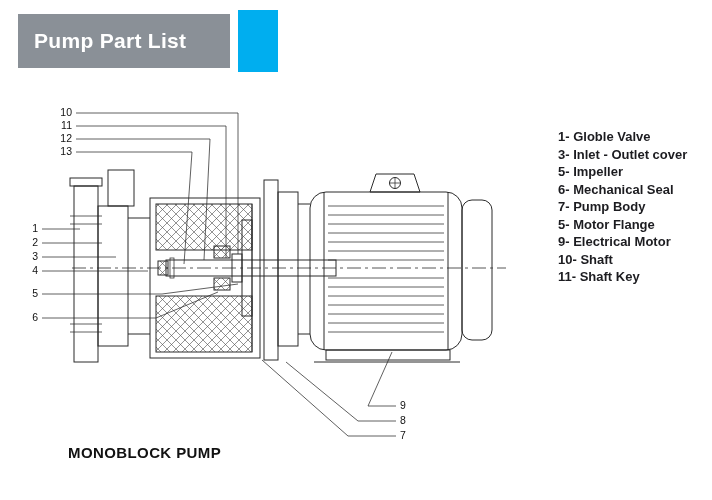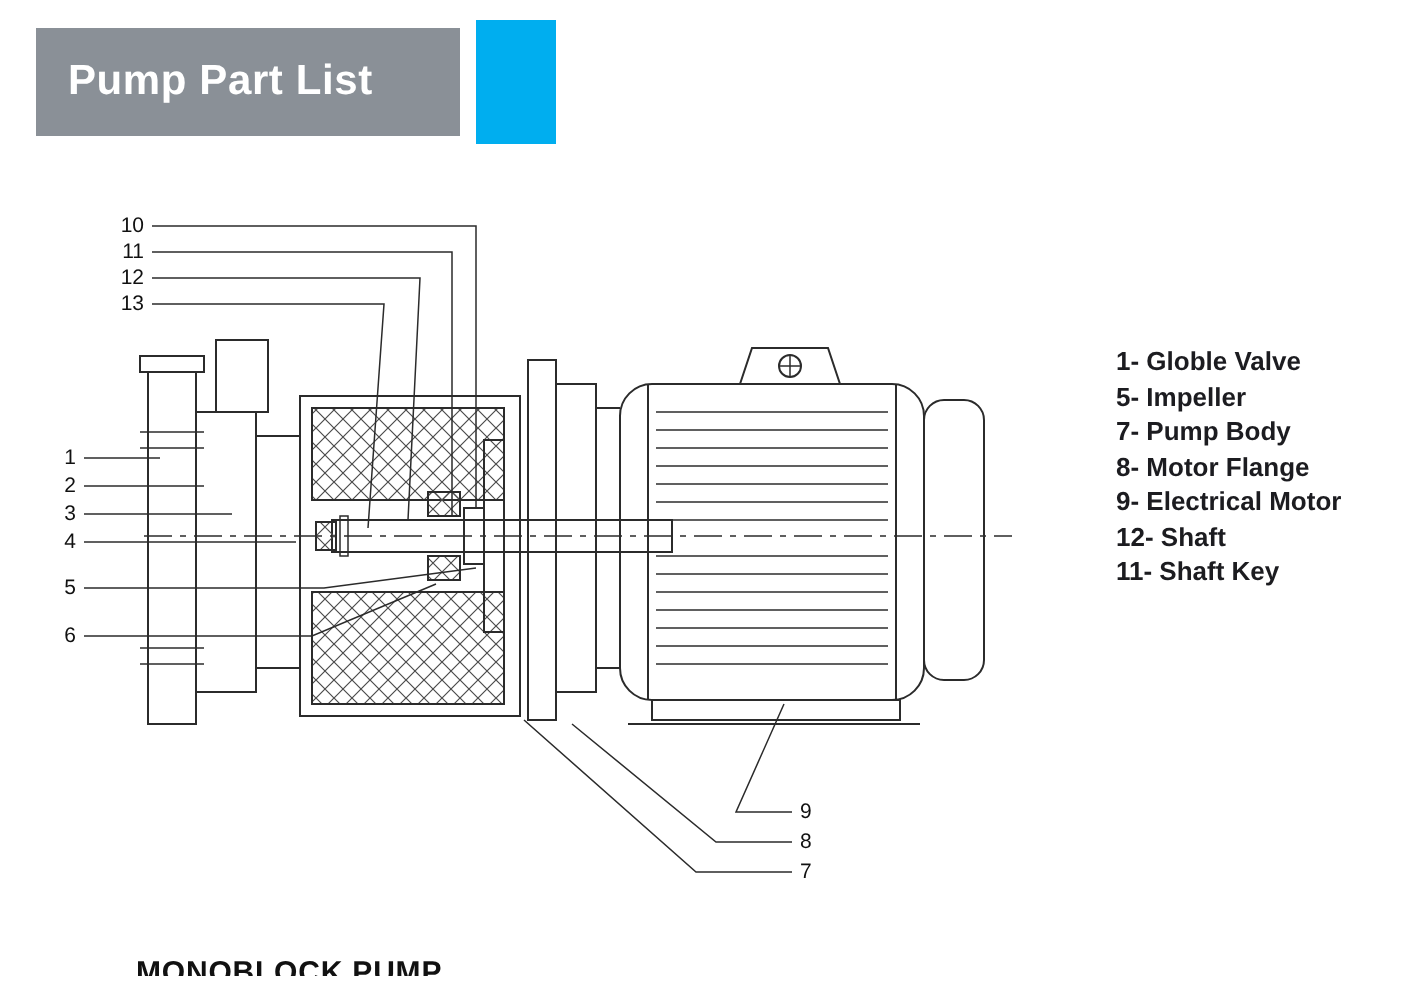--- a/index.html
+++ b/index.html
@@ -7,25 +7,25 @@
   body { width:712px; height:500px; font-family:"Liberation Sans", sans-serif; }
   .page { position:relative; width:712px; height:488px; background:#ffffff; overflow:hidden; }
 
   .title-box { position:absolute; left:18px; top:14px; width:212px; height:54px;
                background:#8a9097; color:#ffffff; display:flex; align-items:center;
                padding-left:16px; font-size:21px; font-weight:bold; letter-spacing:.3px; }
   .cyan-block { position:absolute; left:238px; top:10px; width:40px; height:62px; background:#00aeef; }
 
   .diagram-svg { position:absolute; left:14px; top:88px; }
 
-  .parts { position:absolute; left:558px; top:128px; list-style:none;margin-top:44px; }
+  .parts { position:absolute; left:558px; top:128px; list-style:none; }
   .parts li { font-size:13px; font-weight:bold; color:#1c1c20; line-height:17.5px; white-space:nowrap; }
 
   .caption { position:absolute; left:68px; top:444px; font-size:15px; font-weight:bold;
-             color:#111; letter-spacing:.4px;margin-top:34px; }
+             color:#111; letter-spacing:.4px; }
 
   .footer-bar { position:absolute; left:230px; top:489px; width:258px; height:11px; background:#000; }
 
   svg .ln   { stroke:#2b2b2b; stroke-width:1; fill:none; }
   svg .thin { stroke:#2b2b2b; stroke-width:.75; fill:none; }
   svg .cl   { stroke:#2b2b2b; stroke-width:.8; stroke-dasharray:14 4 3 4; fill:none; }
   svg .co   { font-family:"Liberation Sans", sans-serif; font-size:10.5px; fill:#111; }
 </style>
 </head>
 <body>
@@ -141,24 +141,26 @@
       <polyline class="thin" points="382,318 354,318 378,264"></polyline>
       <text class="co" x="386" y="333" text-anchor="start" dominant-baseline="middle">8</text>
       <polyline class="thin" points="382,333 344,333 272,274"></polyline>
       <text class="co" x="386" y="348" text-anchor="start" dominant-baseline="middle">7</text>
       <polyline class="thin" points="382,348 334,348 248,272"></polyline>
     </g>
   </svg>
 
   <ul class="parts">
     <li>1- Globle Valve</li>
+    <li>3- Inlet - Outlet cover</li>
     <li>5- Impeller</li>
+    <li>6- Mechanical Seal</li>
     <li>7- Pump Body</li>
-    <li>8- Motor Flange</li>
+    <li>5- Motor Flange</li>
     <li>9- Electrical Motor</li>
-    <li>12- Shaft</li>
+    <li>10- Shaft</li>
     <li>11- Shaft Key</li>
   </ul>
 
   <div class="caption">MONOBLOCK PUMP</div>
 
   <div class="footer-bar"></div>
 </div>
 
 </body></html>

